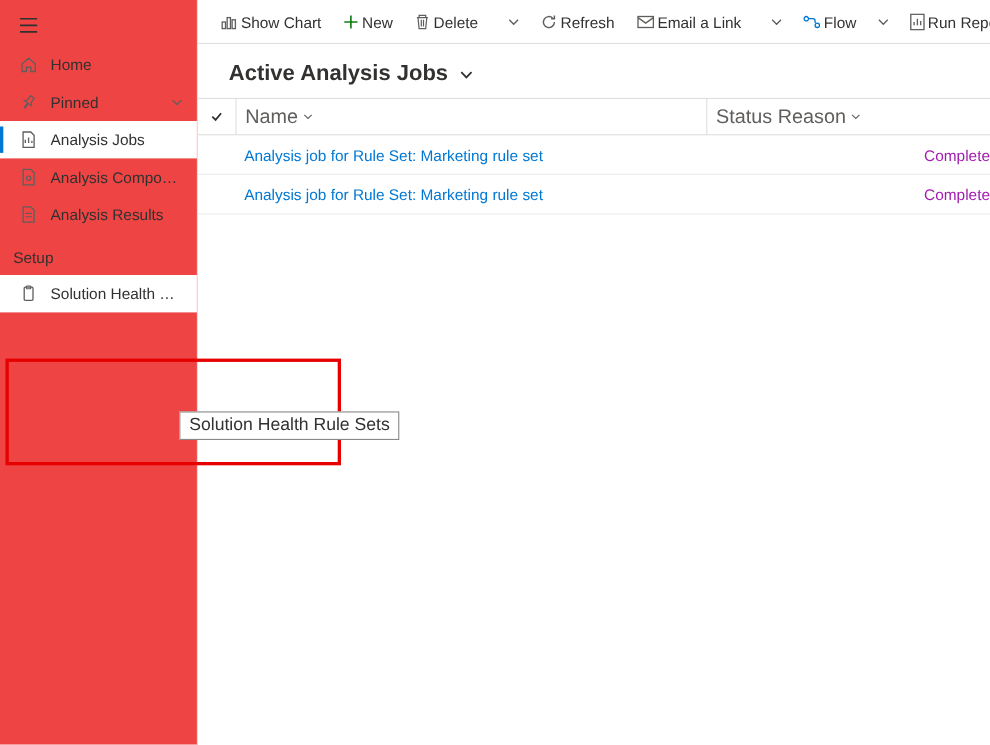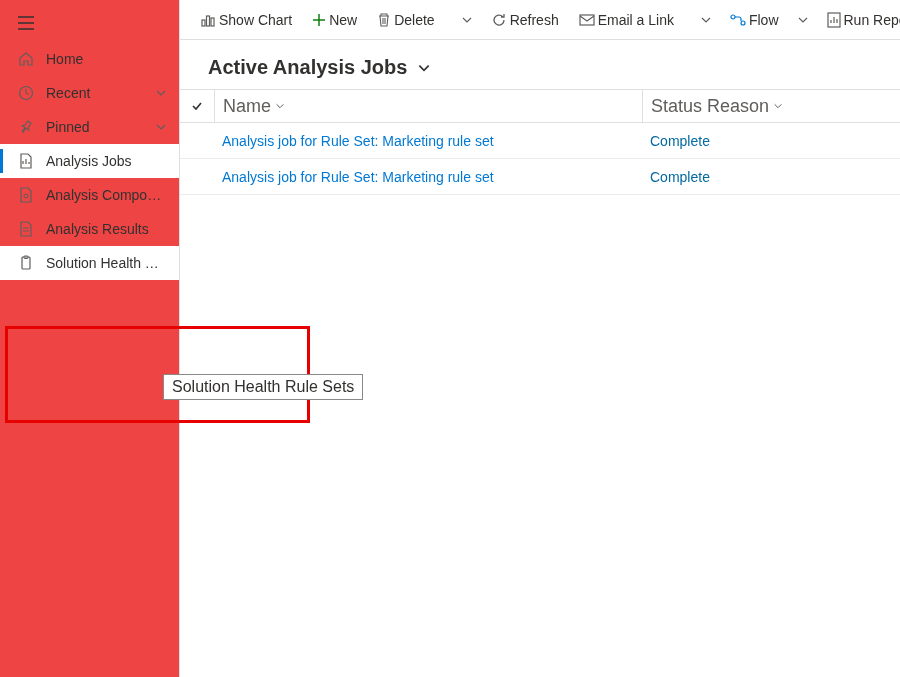--- a/index.html
+++ b/index.html
@@ -193,21 +193,22 @@
   .td-check { width: 34px; }
   .td-name {
     width: 428px;
     padding-left: 8px;
     color: #0078d4;
     cursor: pointer;
   }
   .td-status {
     flex: 1;
     padding-left: 8px;
-    color: #0369a1;
+    color: #a21caf;
+    text-align: right;
   }
   svg { display: block; }
 </style>
 </head>
 <body>
 
 <div class="app">
 
   <div class="sidebar">
     <div class="hamburger">
@@ -222,34 +223,20 @@
 
     <div class="nav-item">
       <span class="icon">
         <svg width="16" height="16" viewBox="0 0 16 16">
             <path d="M8 2 L14 7 V14 H10 V10 H6 V14 H2 V7 Z" fill="none" stroke="#605e5c" stroke-width="1.2"></path>
           </svg>
       </span>
       <span class="label">Home</span>
     </div>
 
-    <div class="nav-item">
-      <span class="icon">
-        <svg width="16" height="16" viewBox="0 0 16 16">
-            <circle cx="8" cy="8" r="6.5" fill="none" stroke="#605e5c" stroke-width="1.2"></circle>
-            <path d="M8 4 V8 L10.5 9.5" fill="none" stroke="#605e5c" stroke-width="1.2"></path>
-          </svg>
-      </span>
-      <span class="label">Recent</span>
-      <span class="chev">
-        <svg width="12" height="12" viewBox="0 0 12 12">
-            <path d="M2 4 L6 8 L10 4" fill="none" stroke="#605e5c" stroke-width="1.2"></path>
-          </svg>
-      </span>
-    </div>
 
     <div class="nav-item">
       <span class="icon">
         <svg width="16" height="16" viewBox="0 0 16 16">
             <path d="M6 2 L10 2 L10 7 L12 9 L8.5 9 L8.5 14 L7.5 14 L7.5 9 L4 9 L6 7 Z" fill="none" stroke="#605e5c" stroke-width="1.1" transform="rotate(35 8 8)"></path>
           </svg>
       </span>
       <span class="label">Pinned</span>
       <span class="chev">
         <svg width="12" height="12" viewBox="0 0 12 12">
@@ -282,20 +269,21 @@
     <div class="nav-item">
       <span class="icon">
         <svg width="16" height="16" viewBox="0 0 16 16">
             <path d="M3 1 H10 L13 4 V15 H3 Z" fill="none" stroke="#605e5c" stroke-width="1.2"></path>
             <path d="M5 7 H11 M5 10 H11" stroke="#605e5c" stroke-width="1"></path>
           </svg>
       </span>
       <span class="label">Analysis Results</span>
     </div>
 
+    <div class="nav-header">Setup</div>
 
     <div class="nav-item" style="background:#fff;">
       <span class="icon">
         <svg width="16" height="16" viewBox="0 0 16 16">
             <rect x="4" y="2" width="8" height="12" rx="1" fill="none" stroke="#605e5c" stroke-width="1.2"></rect>
             <rect x="6" y="1" width="4" height="2.5" rx="0.5" fill="none" stroke="#605e5c" stroke-width="1"></rect>
           </svg>
       </span>
       <span class="label">Solution Health Rule ...</span>
     </div>

